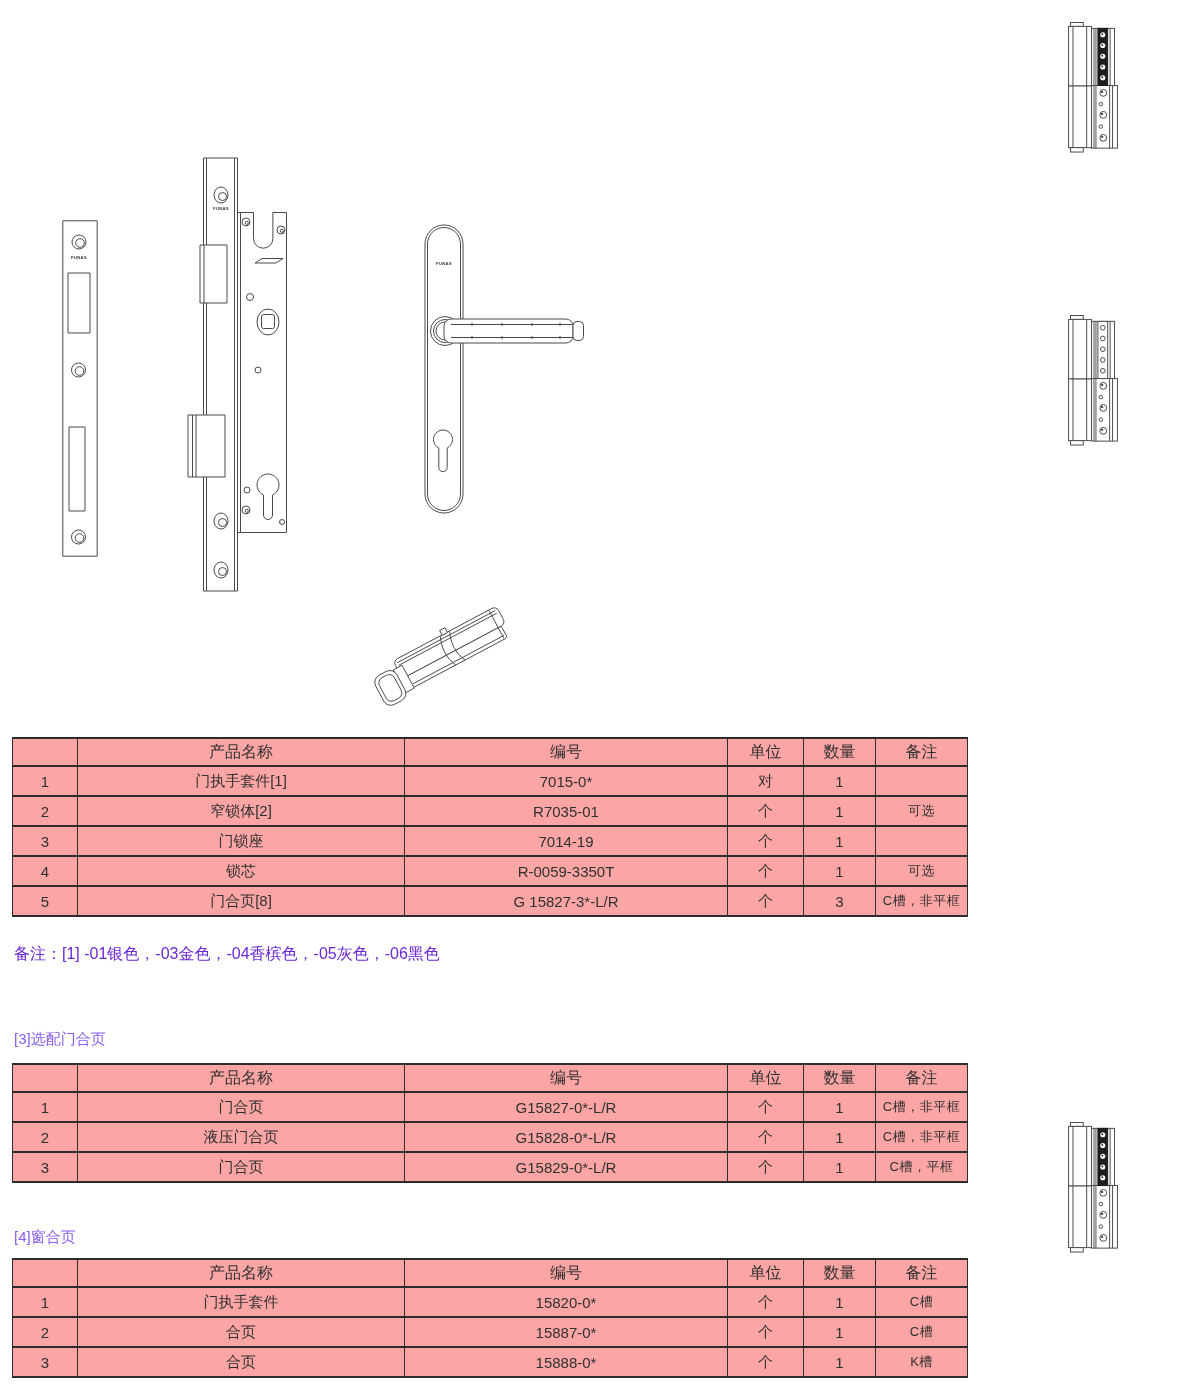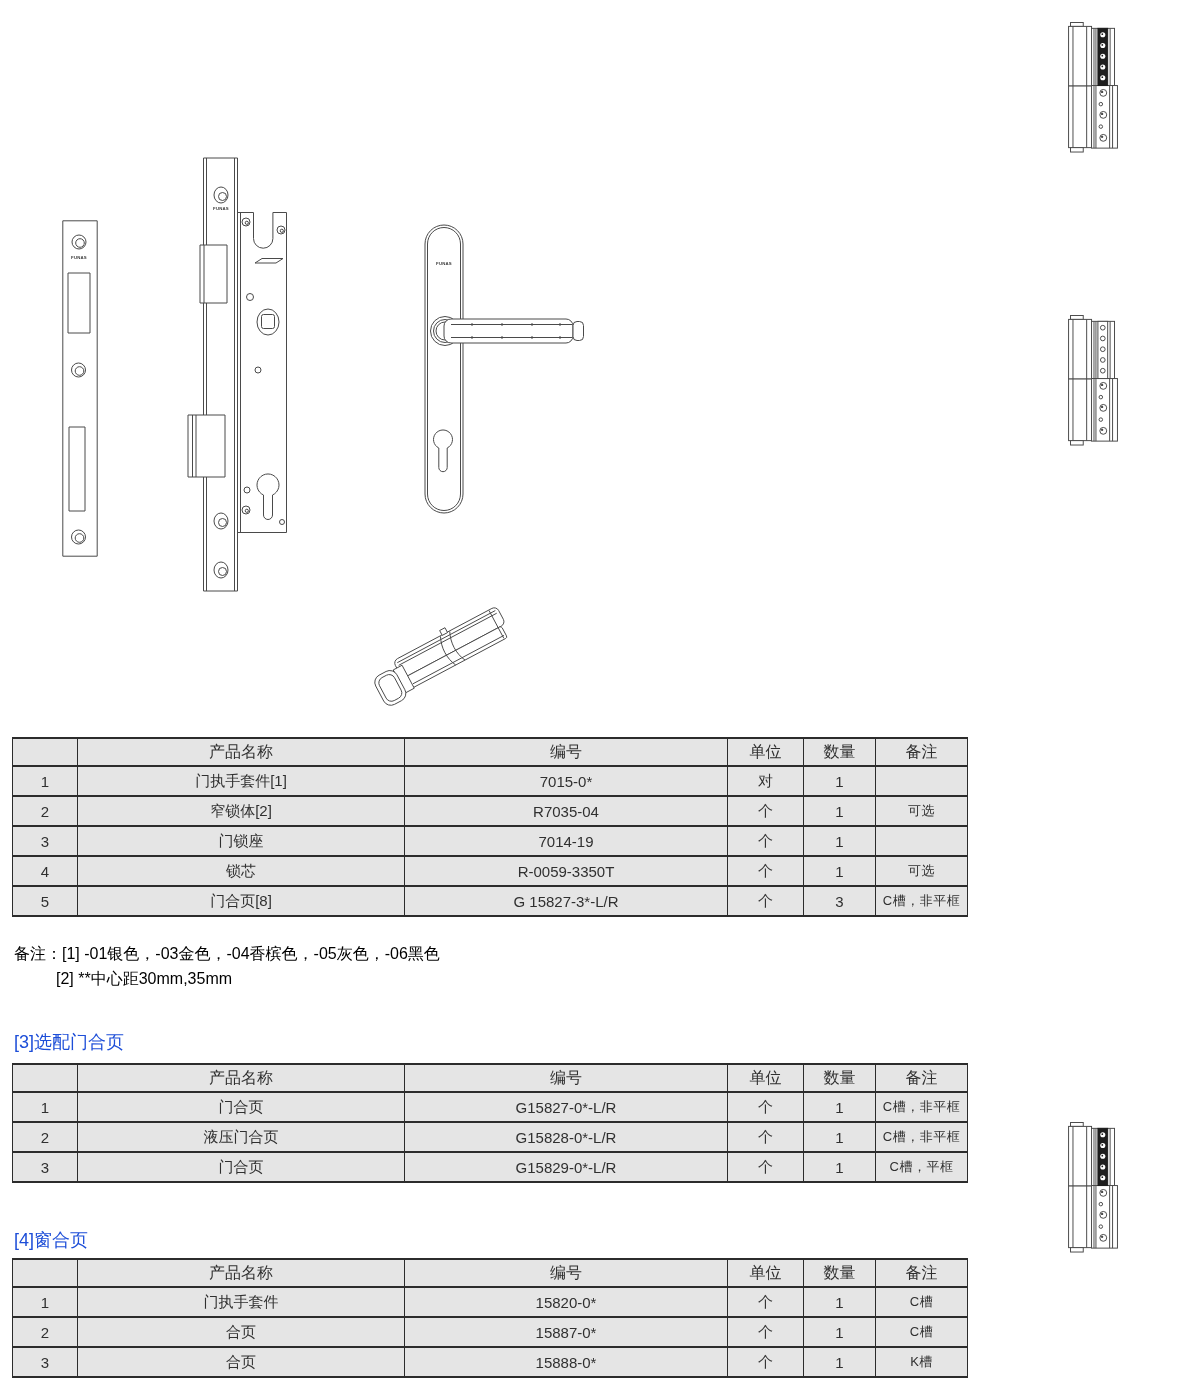--- a/index.html
+++ b/index.html
@@ -5,35 +5,35 @@
   html,body{margin:0;padding:0;background:#fff;}
   #page{position:relative;width:1200px;height:1400px;background:#ffffff;
         font-family:"Liberation Sans",sans-serif;color:#303030;overflow:hidden;}
   svg.draw{position:absolute;overflow:visible;}
   svg.draw *{vector-effect:non-scaling-stroke;}
   .lineart{fill:#ffffff;stroke:#4a4a4a;stroke-width:1;}
   .brandmark{font-size:4.3px;font-weight:bold;fill:#3a3a3a;stroke:none;
              text-anchor:middle;letter-spacing:.2px;}
   
   table.bom{position:absolute;border-collapse:collapse;table-layout:fixed;
-            width:956px;background:#e5e5e5;}
+            width:956px;background:#fca5a5;}
   .bom th,.bom td{border:1px solid #2c2c2c;border-top-width:2px;border-bottom-width:2px;
             text-align:center;vertical-align:middle;padding:0;color:#303030;font-weight:normal;}
   .bom th{height:26px;font-size:16px;}
   .bom td{height:28px;font-size:15px;}
   .bom .c0{width:64px}.bom .c1{width:326px}.bom .c2{width:322px}
   .bom .c3{width:75px}.bom .c4{width:71px}
   .bom td.c5{font-size:13px;letter-spacing:.5px;}
   #tbl-main{left:12px;top:737px;}
   #tbl-door{left:12px;top:1063px;}
   #tbl-win{left:12px;top:1258px;}
   
-  .notes{position:absolute;left:14px;top:941px;font-size:16px;line-height:25px;color:#000000;}
+  .notes{position:absolute;left:14px;top:941px;font-size:16px;line-height:25px;color:#6d28d9;}
   .notes .row2{padding-left:42px;}
-  .section-title{position:absolute;left:14px;font-size:18px;color:#1d4ed8;}
+  .section-title{position:absolute;left:14px;font-size:15px;color:#8b5cf6;}
   #sec3{top:1030px;} #sec4{top:1228px;}
 </style>
 </head>
 <body>
 
 <div id="page">
 
   <svg width="0" height="0" style="position:absolute" aria-hidden="true">
     <defs>
       <g id="hinge-core">
@@ -223,21 +223,21 @@
           <td class="c0">1</td>
           <td class="c1">门执手套件[1]</td>
           <td class="c2">7015-0*</td>
           <td class="c3">对</td>
           <td class="c4">1</td>
           <td class="c5"></td>
         </tr>
         <tr>
           <td class="c0">2</td>
           <td class="c1">窄锁体[2]</td>
-          <td class="c2">R7035-04</td>
+          <td class="c2">R7035-01</td>
           <td class="c3">个</td>
           <td class="c4">1</td>
           <td class="c5">可选</td>
         </tr>
         <tr>
           <td class="c0">3</td>
           <td class="c1">门锁座</td>
           <td class="c2">7014-19</td>
           <td class="c3">个</td>
           <td class="c4">1</td>
@@ -257,21 +257,20 @@
           <td class="c2">G 15827-3*-L/R</td>
           <td class="c3">个</td>
           <td class="c4">3</td>
           <td class="c5">C槽，非平框</td>
         </tr>
       </tbody>
     </table>
 
   <div class="notes">
     <div><span>备注：</span><span>[1] -01银色，-03金色，-04香槟色，-05灰色，-06黑色</span></div>
-    <div class="row2"><span>[2] **中心距30mm,35mm</span></div>
   </div>
 
   <div id="sec3" class="section-title">[3]选配门合页</div>
   <table id="tbl-door" class="bom">
       <thead>
         <tr>
           <th class="c0"></th>
           <th class="c1">产品名称</th>
           <th class="c2">编号</th>
           <th class="c3">单位</th>

